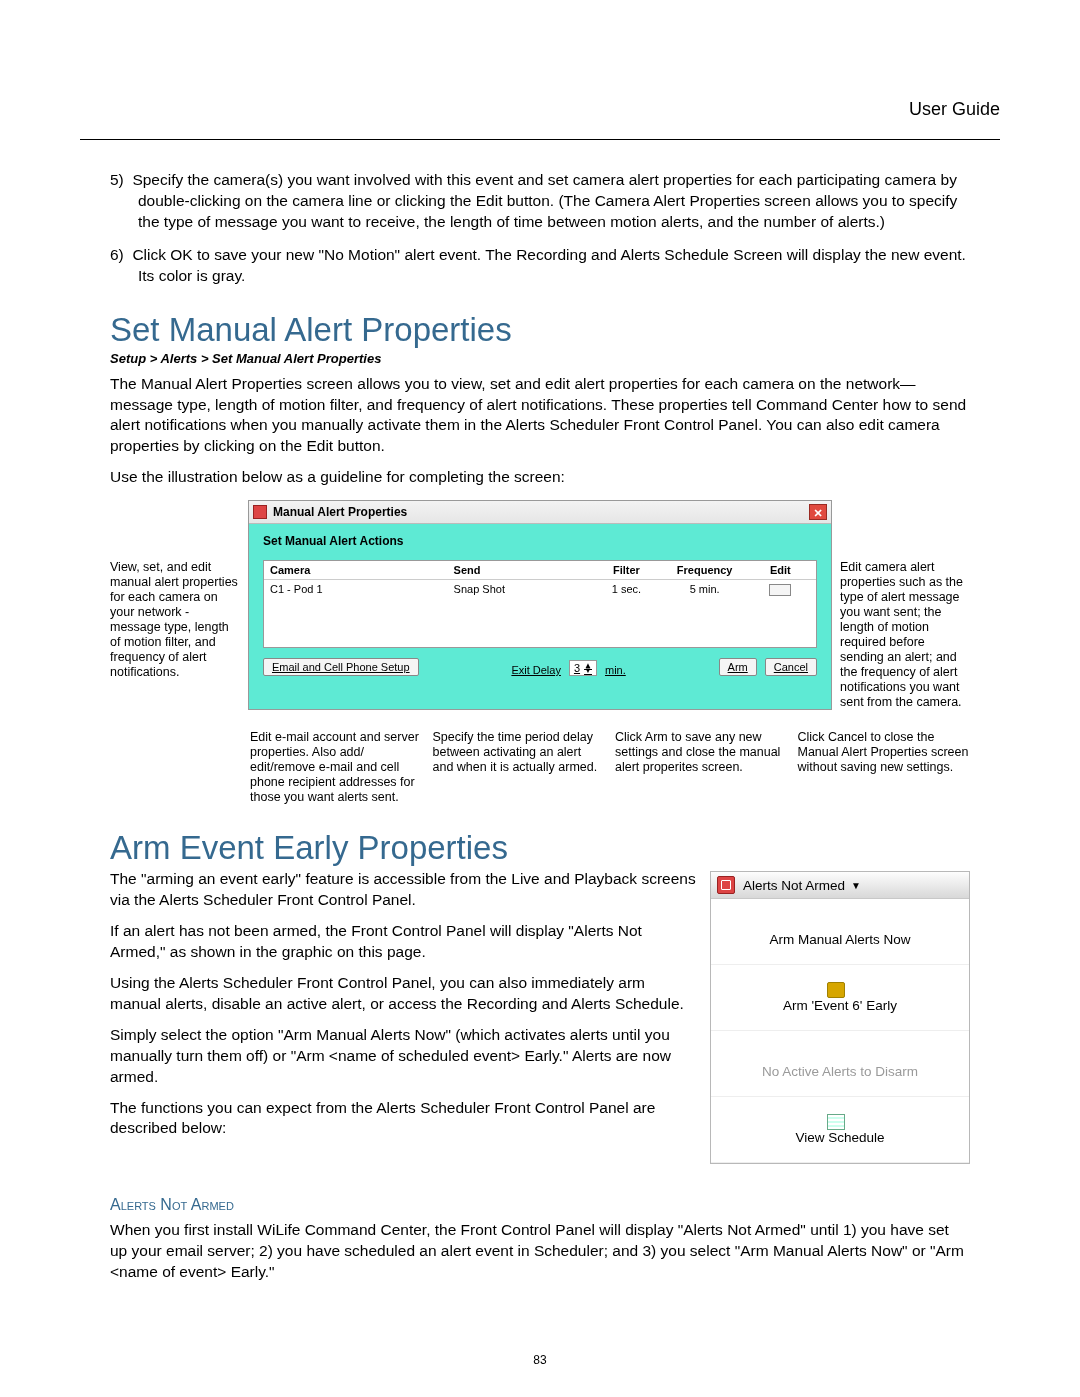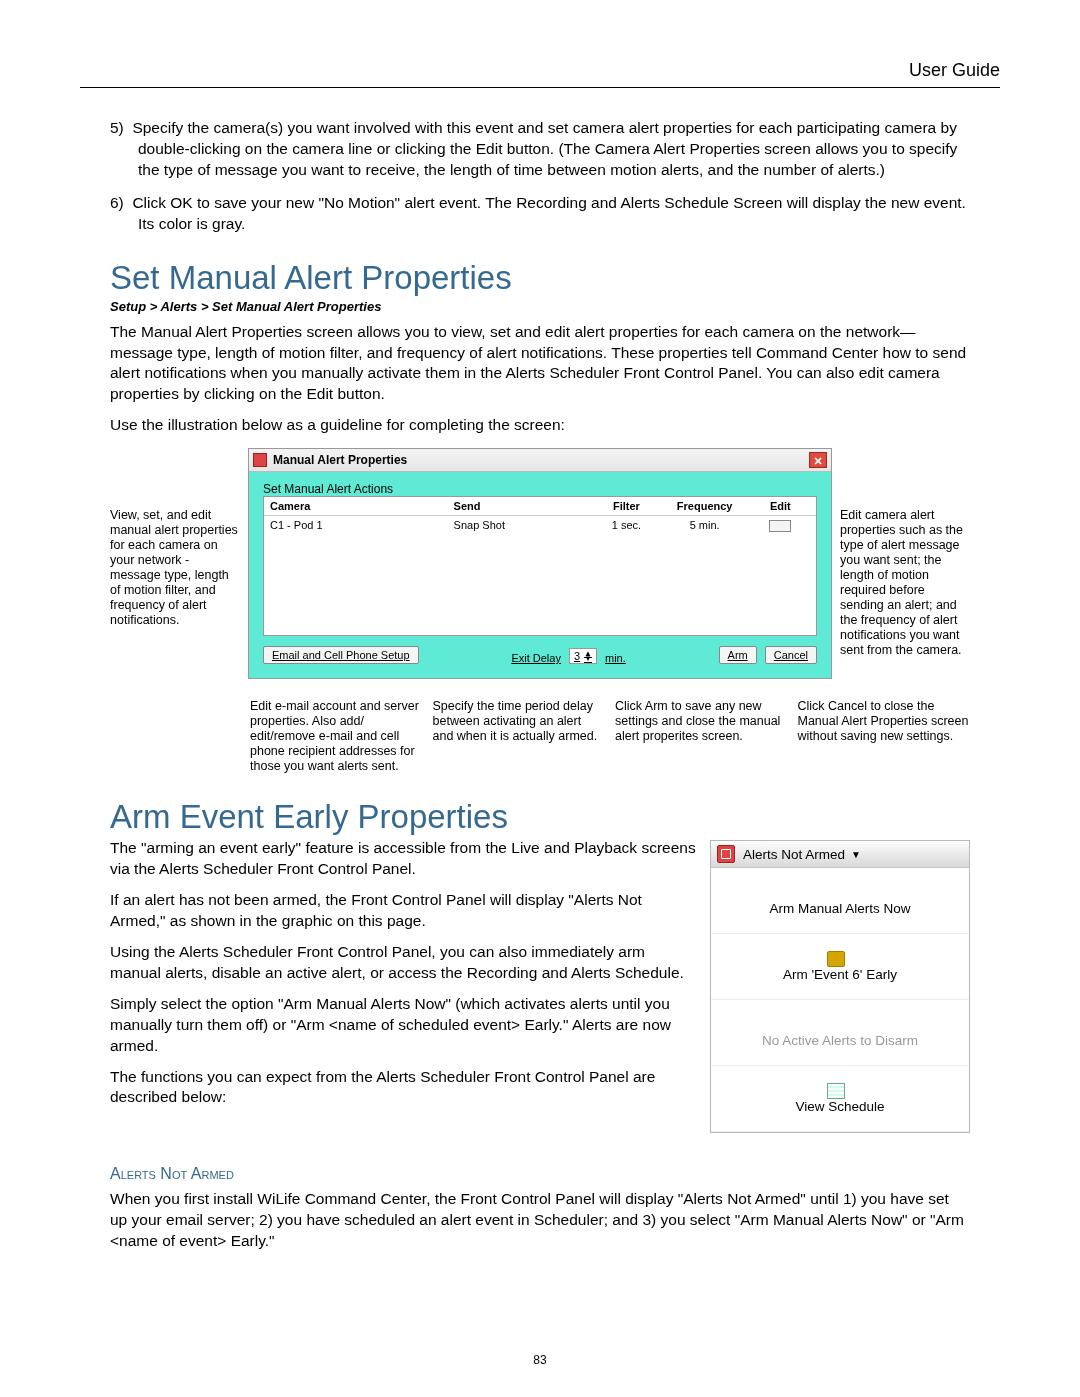--- a/index.html
+++ b/index.html
@@ -11,23 +11,24 @@
     width: 1080px;
     height: 1397px;
     position: relative;
   }
   .page {
     padding: 60px 80px 40px 80px;
   }
   .header-line {
     border-bottom: 1.5px solid #000;
     margin-bottom: 30px;
-    padding-bottom: 6px;
+    padding-bottom: 19px;
     text-align: right;
     font-size: 18px;
+    margin-top: 39px;
   }
   .content {
     padding: 0 30px;
   }
   ol.numbered {
     list-style: none;
     padding: 0;
     margin: 0 0 24px 0;
   }
   ol.numbered li {
@@ -103,25 +104,25 @@
     width: 18px; height: 16px;
     background: #e04a3f;
     color: #fff;
     text-align: center;
     line-height: 16px;
     font-weight: bold;
     border: 1px solid #9a2a22;
     font-size: 11px;
   }
   .dlg-body { padding: 10px 14px; }
-  .sub-title { font-weight: normal; font-size: 12px; margin-bottom: 0; }
+  .sub-title { font-weight: bold; font-size: 12px; margin-bottom: 12px; }
   .grid {
     border: 1px solid #999;
     background: #fff;
-    height: 140px;
+    height: 88px;
     font-size: 11px;
   }
   .grid-head, .grid-row {
     display: flex;
     padding: 3px 6px;
   }
   .grid-head {
     border-bottom: 1px solid #ccc;
     font-weight: bold;
   }

